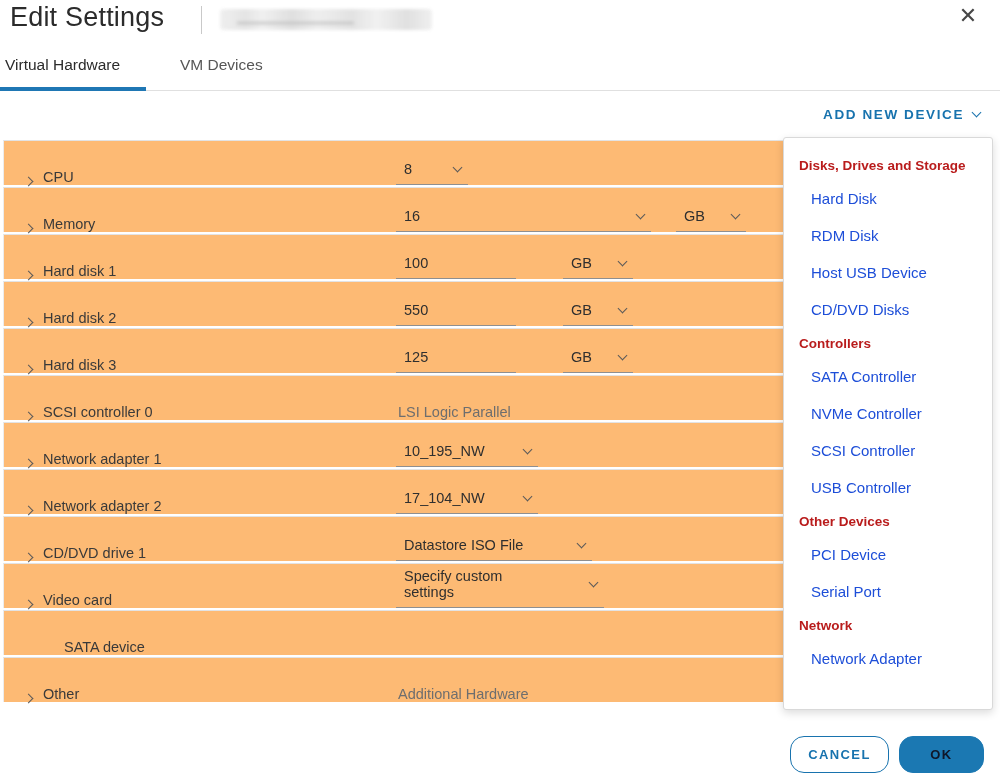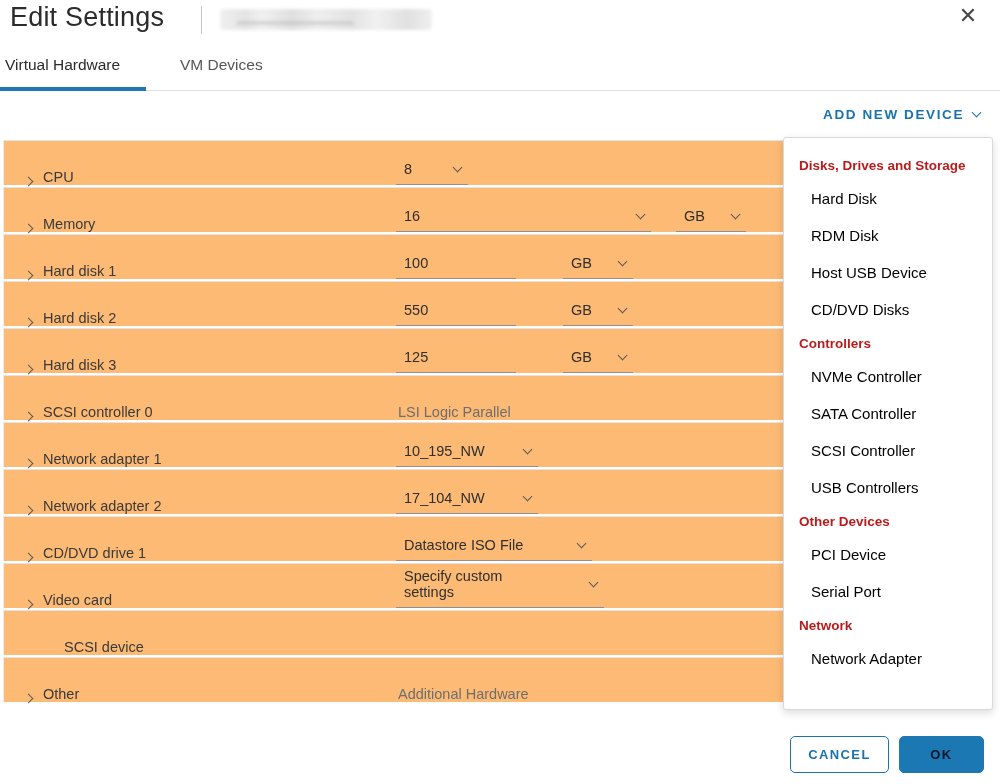--- a/index.html
+++ b/index.html
@@ -61,27 +61,27 @@
     padding:2px 4px 7px 8px; outline:none; }
   .static-val { font-size:14.5px; color:#6e6e6e; padding-left:2px; }
 
   
   .menu { position:absolute; top:137px; right:7px; width:210px; height:573px; z-index:5;
     background:#fff; border:1px solid #d9d9d9; border-radius:3px;
     box-shadow:0 3px 8px rgba(0,0,0,.14); padding-top:13px; }
   .menu-header { height:30px; line-height:30px; padding-left:15px;
     font-size:13.5px; font-weight:700; color:#b91c1c; }
   .menu-item { height:37px; line-height:36px; padding-left:27px;
-    font-size:15px; color:#000000; cursor:pointer; position:relative; }
+    font-size:15px; color:#1d4ed8; cursor:pointer; position:relative; }
   .menu-item.active { background:#e9e9e9; border-top:1px solid #d6d6d6; border-bottom:1px solid #9a9a9a; }
   .hand-cursor { position:absolute; left:77px; top:13px; }
 
   
   .footer { position:absolute; bottom:11px; right:16px; display:flex; gap:10px; }
-  .btn { height:37px; border-radius:5px; font-family:"Liberation Sans", sans-serif;
+  .btn { height:37px; border-radius:14px; font-family:"Liberation Sans", sans-serif;
     font-size:13px; font-weight:700; letter-spacing:1.4px; cursor:pointer; }
   .btn.outline { width:99px; background:#fff; border:1px solid #1873ae; color:#1873ae; }
   .btn.solid { width:85px; background:#1b78b2; border:1px solid #1b78b2; color:#0f172a; }
 </style>
 </head>
 <body>
 
 <div class="dialog">
 
   <div class="hdr">
@@ -234,21 +234,21 @@
       <div class="label">Video card</div>
       <div class="controls">
         <div class="combo w208">
           <span>Specify custom settings</span>
           <i class="chev down"></i>
         </div>
       </div>
     </div>
 
     <div class="row">
-      <div class="label noexp">SCSI device</div>
+      <div class="label noexp">SATA device</div>
     </div>
 
     <div class="row">
       <div class="expcell">
           <i class="chev right"></i>
         </div>
       <div class="label">Other</div>
       <div class="controls">
         <span class="static-val">Additional Hardware</span>
       </div>
@@ -257,24 +257,24 @@
   </div>
 
   <div class="menu">
     <div class="menu-header">Disks, Drives and Storage</div>
     <div class="menu-item">Hard Disk</div>
     <div class="menu-item">RDM Disk</div>
     <div class="menu-item">Host USB Device</div>
     <div class="menu-item">CD/DVD Disks</div>
 
     <div class="menu-header">Controllers</div>
+    <div class="menu-item">SATA Controller</div>
     <div class="menu-item">NVMe Controller</div>
-    <div class="menu-item">SATA Controller</div>
     <div class="menu-item">SCSI Controller</div>
-    <div class="menu-item">USB Controllers</div>
+    <div class="menu-item">USB Controller</div>
 
     <div class="menu-header">Other Devices</div>
     <div class="menu-item">PCI Device</div>
     <div class="menu-item">Serial Port</div>
 
     <div class="menu-header">Network</div>
     <div class="menu-item">Network Adapter</div>
   </div>
 
   <div class="footer">

